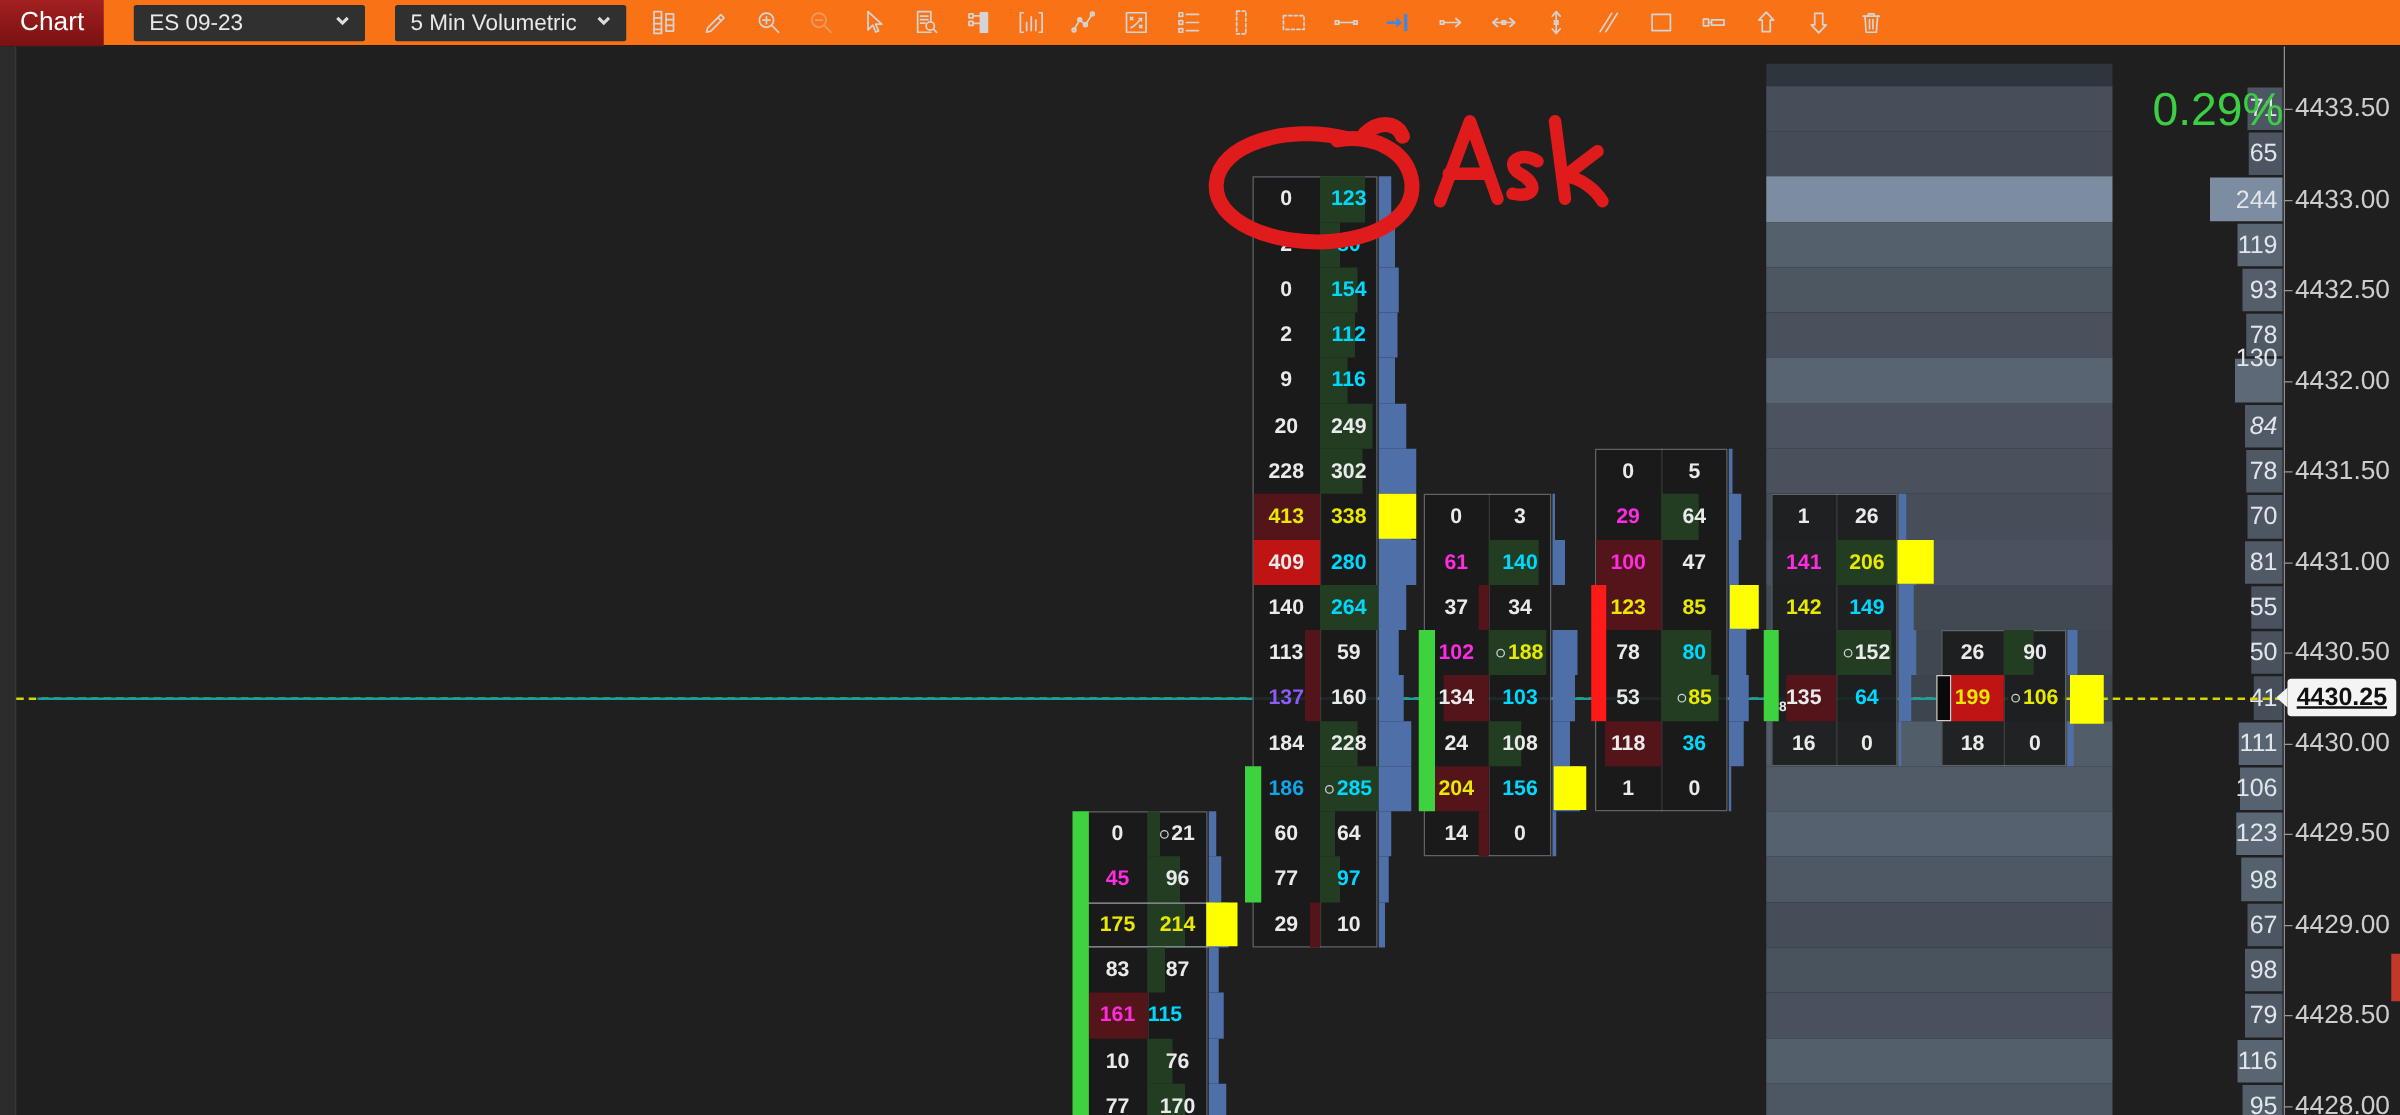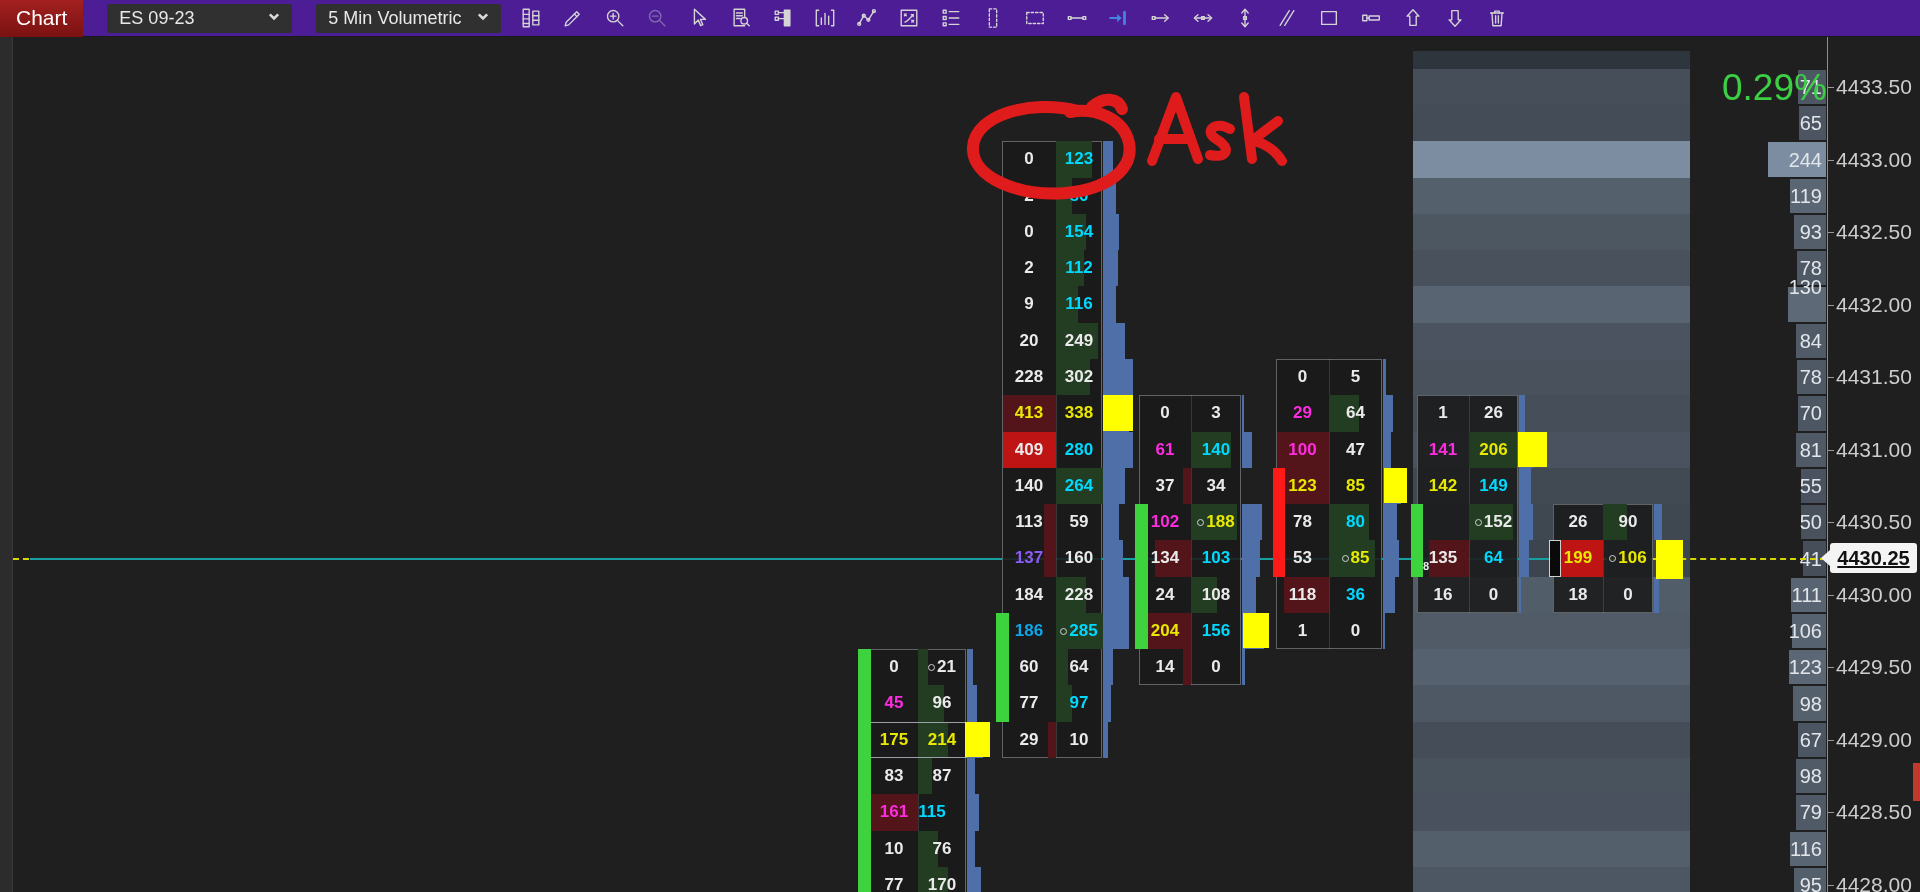--- a/index.html
+++ b/index.html
@@ -1,19 +1,19 @@
 <!DOCTYPE html>
 <html><head>
 <meta charset="utf-8">
 <style>
   html,body{margin:0;padding:0;background:#141414;}
   *{box-sizing:border-box;font-family:"Liberation Sans",sans-serif;}
   .stage{position:relative;width:1920px;height:892px;overflow:hidden;background:#1f1f1f;}
   
-  .toolbar{position:absolute;left:0;top:0;width:1920px;height:37px;background:#4c1d95;
+  .toolbar{position:absolute;left:0;top:0;width:1920px;height:37px;background:#f97316;
            display:flex;align-items:center;border-bottom:1px solid #191919;}
   .chart-tab{height:37px;padding:0 16px;display:flex;align-items:center;color:#fff;font-size:21px;
              background:linear-gradient(#a32020,#7a1111);cursor:default;}
   .dd{width:185px;height:29px;margin-left:24px;background:#303030;color:#e8e8e8;font-size:18px;
       display:flex;align-items:center;padding:0 8px 0 12px;border-radius:2px;}
   .dd .lbl{flex:1;white-space:nowrap;overflow:hidden;}
   .tools{display:flex;align-items:center;gap:15px;margin-left:16px;}
   .tbtn{width:27px;height:29px;display:flex;align-items:center;justify-content:center;}
   .tbtn svg{stroke:#d4d4d4;fill:none;stroke-width:1.5;stroke-linecap:round;stroke-linejoin:round;}
   .tbtn.dim svg{opacity:.42;}
@@ -276,21 +276,21 @@
       <div class="abs pnum" style="top: 111.54px;">244</div>
       <div class="abs" style="right: 94px; top: 141.675px; width: 36.4836px; height: 34.27px; background: rgb(91, 102, 116);"></div>
       <div class="abs pnum" style="top: 147.81px;">119</div>
       <div class="abs" style="right: 94px; top: 177.945px; width: 32.0082px; height: 34.27px; background: rgb(84, 94, 107);"></div>
       <div class="abs pnum" style="top: 184.08px;">93</div>
       <div class="abs" style="right: 94px; top: 214.215px; width: 29.4262px; height: 34.27px; background: rgb(79, 89, 102);"></div>
       <div class="abs pnum" style="top: 220.35px;">78</div>
       <div class="abs" style="right: 94px; top: 250.485px; width: 38.377px; height: 34.27px; background: rgb(94, 105, 120);"></div>
       <div class="abs pnum" style="top: 239px;">130</div>
       <div class="abs" style="right: 94px; top: 286.755px; width: 30.459px; height: 34.27px; background: rgb(81, 91, 104);"></div>
-      <div class="abs pnum" style="top: 292.89px;">84</div>
+      <div class="abs pnum" style="top: 292.89px; font-style: italic;">84</div>
       <div class="abs" style="right: 94px; top: 323.025px; width: 29.4262px; height: 34.27px; background: rgb(79, 89, 102);"></div>
       <div class="abs pnum" style="top: 329.16px;">78</div>
       <div class="abs" style="right: 94px; top: 359.295px; width: 28.0492px; height: 34.27px; background: rgb(77, 87, 99);"></div>
       <div class="abs pnum" style="top: 365.43px;">70</div>
       <div class="abs" style="right: 94px; top: 395.565px; width: 29.9426px; height: 34.27px; background: rgb(80, 90, 103);"></div>
       <div class="abs pnum" style="top: 401.7px;">81</div>
       <div class="abs" style="right: 94px; top: 431.835px; width: 25.4672px; height: 34.27px; background: rgb(73, 82, 94);"></div>
       <div class="abs pnum" style="top: 437.97px;">55</div>
       <div class="abs" style="right: 94px; top: 468.105px; width: 24.6066px; height: 34.27px; background: rgb(72, 81, 92);"></div>
       <div class="abs pnum" style="top: 474.24px;">50</div>

